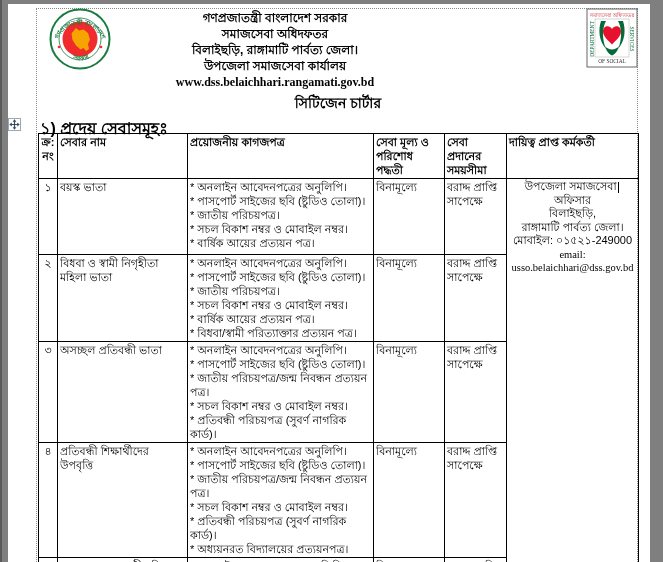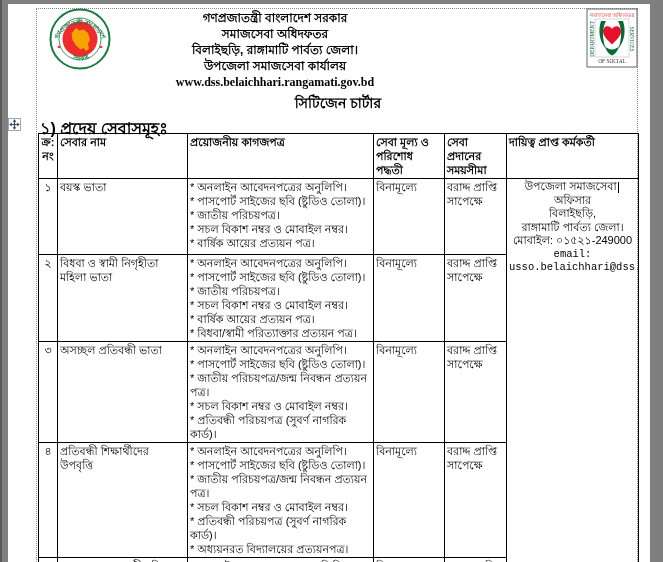--- a/index.html
+++ b/index.html
@@ -41,21 +41,21 @@
     border:1px solid #000;vertical-align:top;overflow:hidden;
     font-size:11px;line-height:14px;padding:1px 2px;
   }
   td.hc{font-weight:bold;text-align:left;line-height:13px;padding-top:2px;}
   td.hc.sl{text-align:center;}
   td.sl-cell{text-align:center;}
   td.docs-cell{padding-left:3px;}
   td.fee-cell,td.tl-cell{padding-top:3px;}
   td.officer-cell{vertical-align:bottom;text-align:center;}
   .officer{padding-bottom:18px;line-height:13.5px;font-size:11px;}
-  .officer .latin{font-family:Liberation Mono, monospace;font-size:10.5px;white-space:nowrap;}
+  .officer .latin{font-family:Liberation Serif, serif;font-size:10.5px;white-space:nowrap;}
   .caret{display:inline-block;width:1px;height:11px;background:#000;margin:0 2px 0 1px;vertical-align:middle;}
 </style>
 </head>
 <body>
 
 <div class="win-edge"></div>
 
 <div class="page">
   <div class="tb-top"></div>
   <div class="tb-left"></div>

